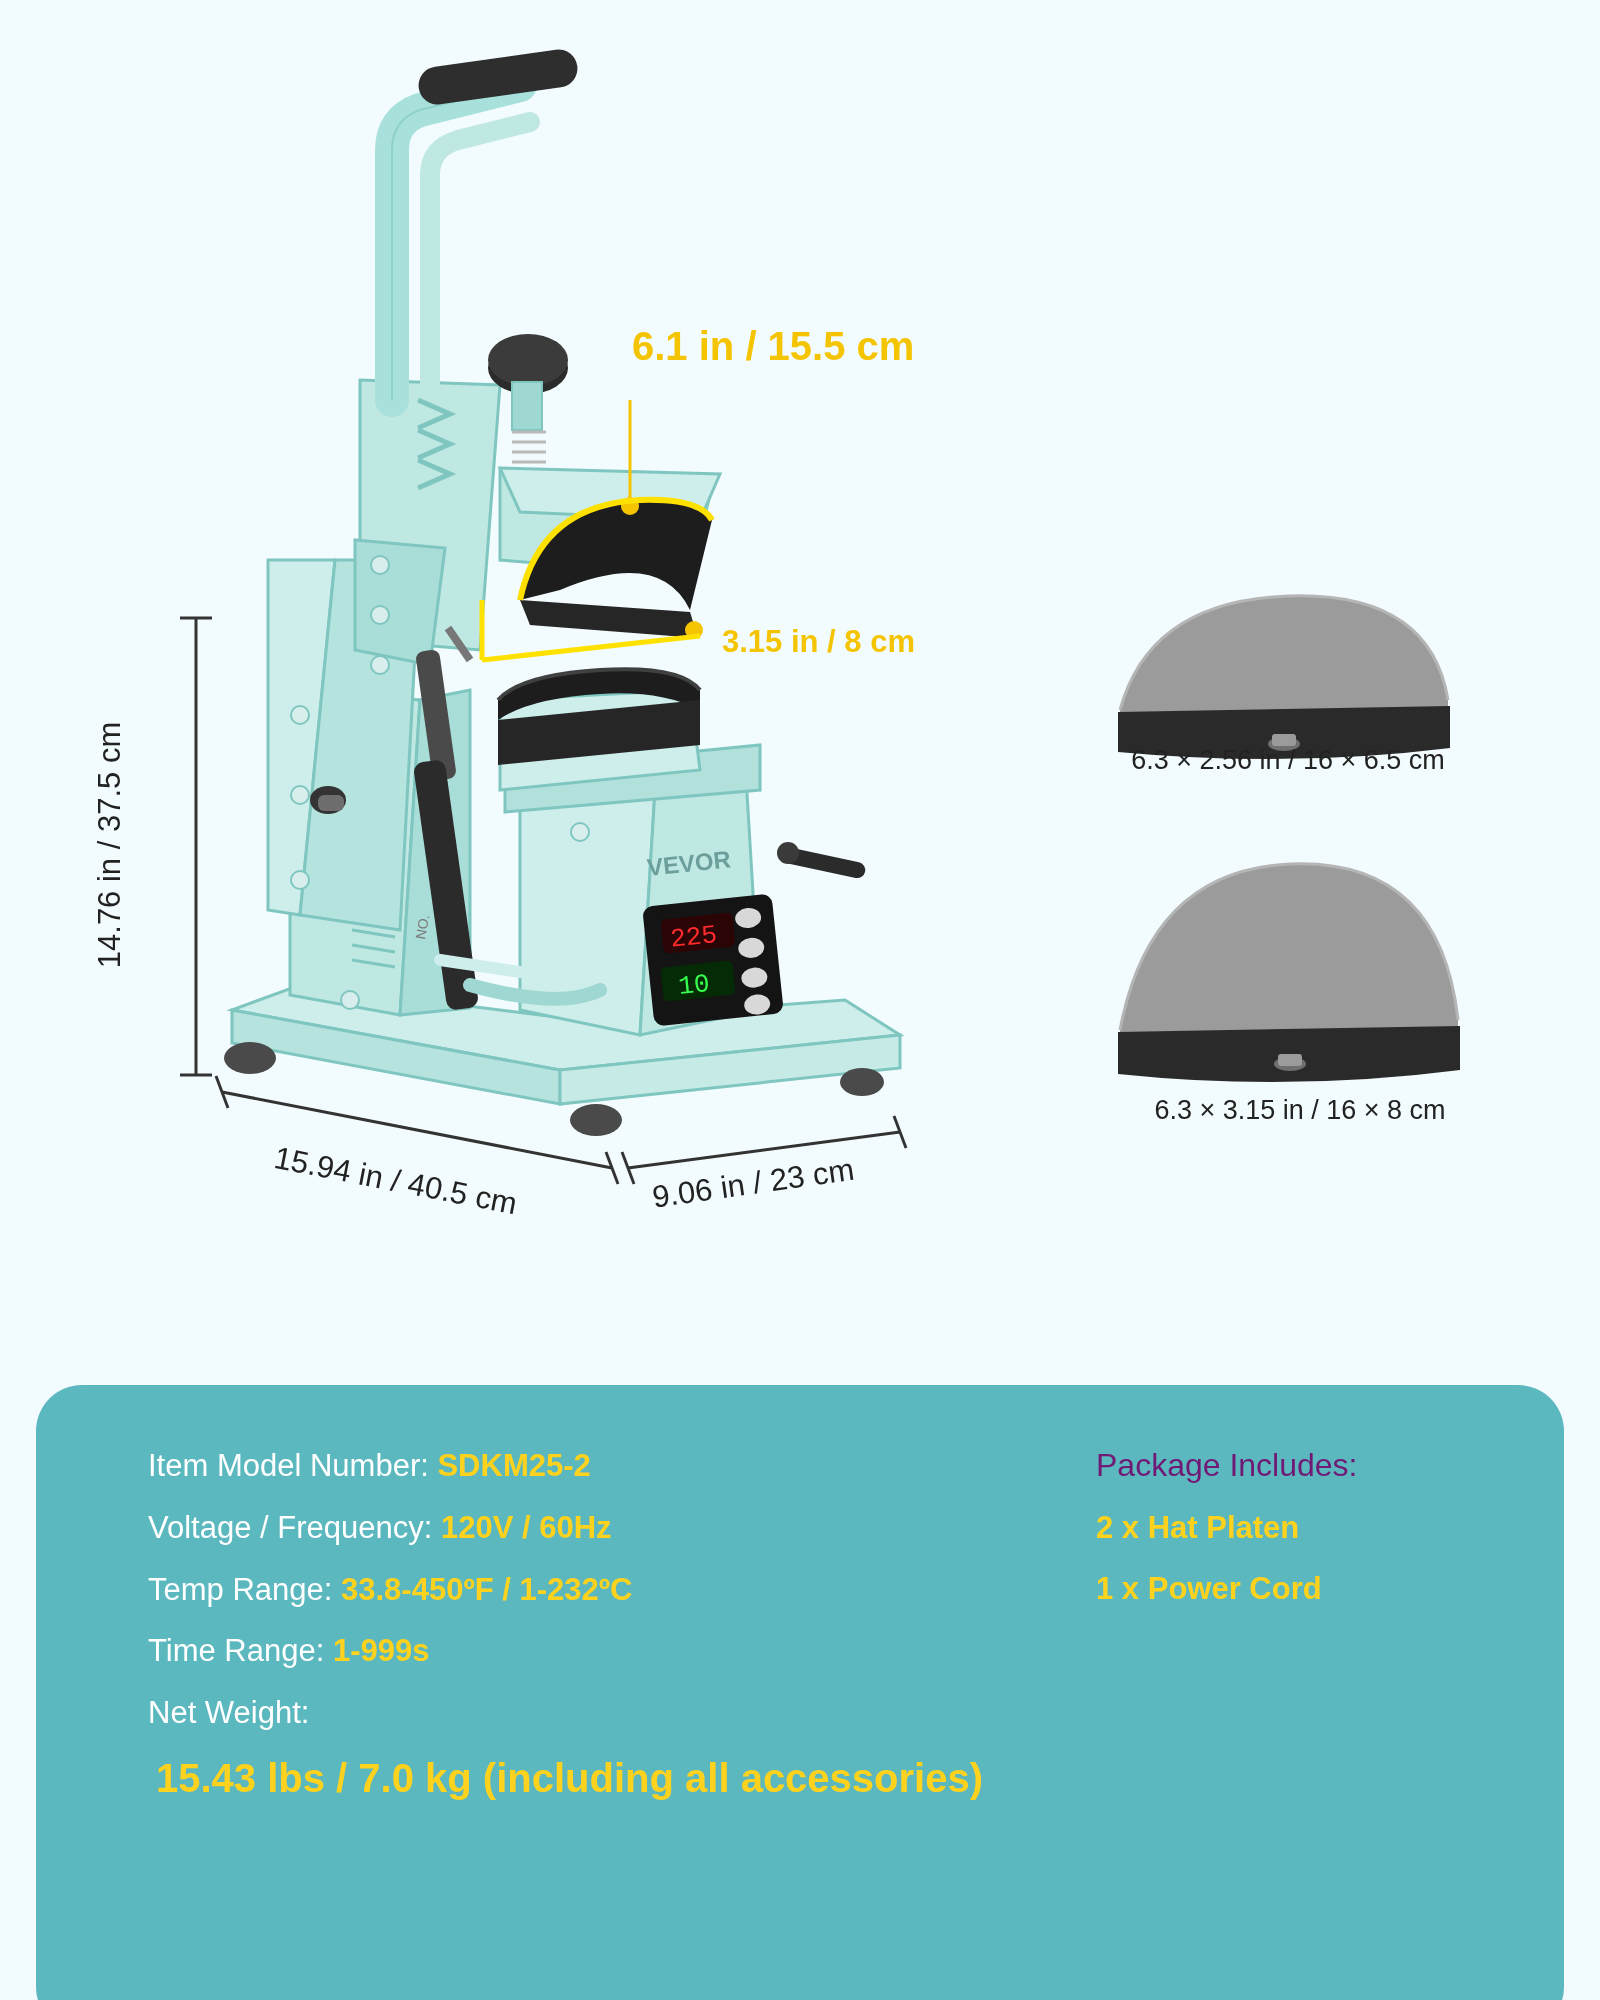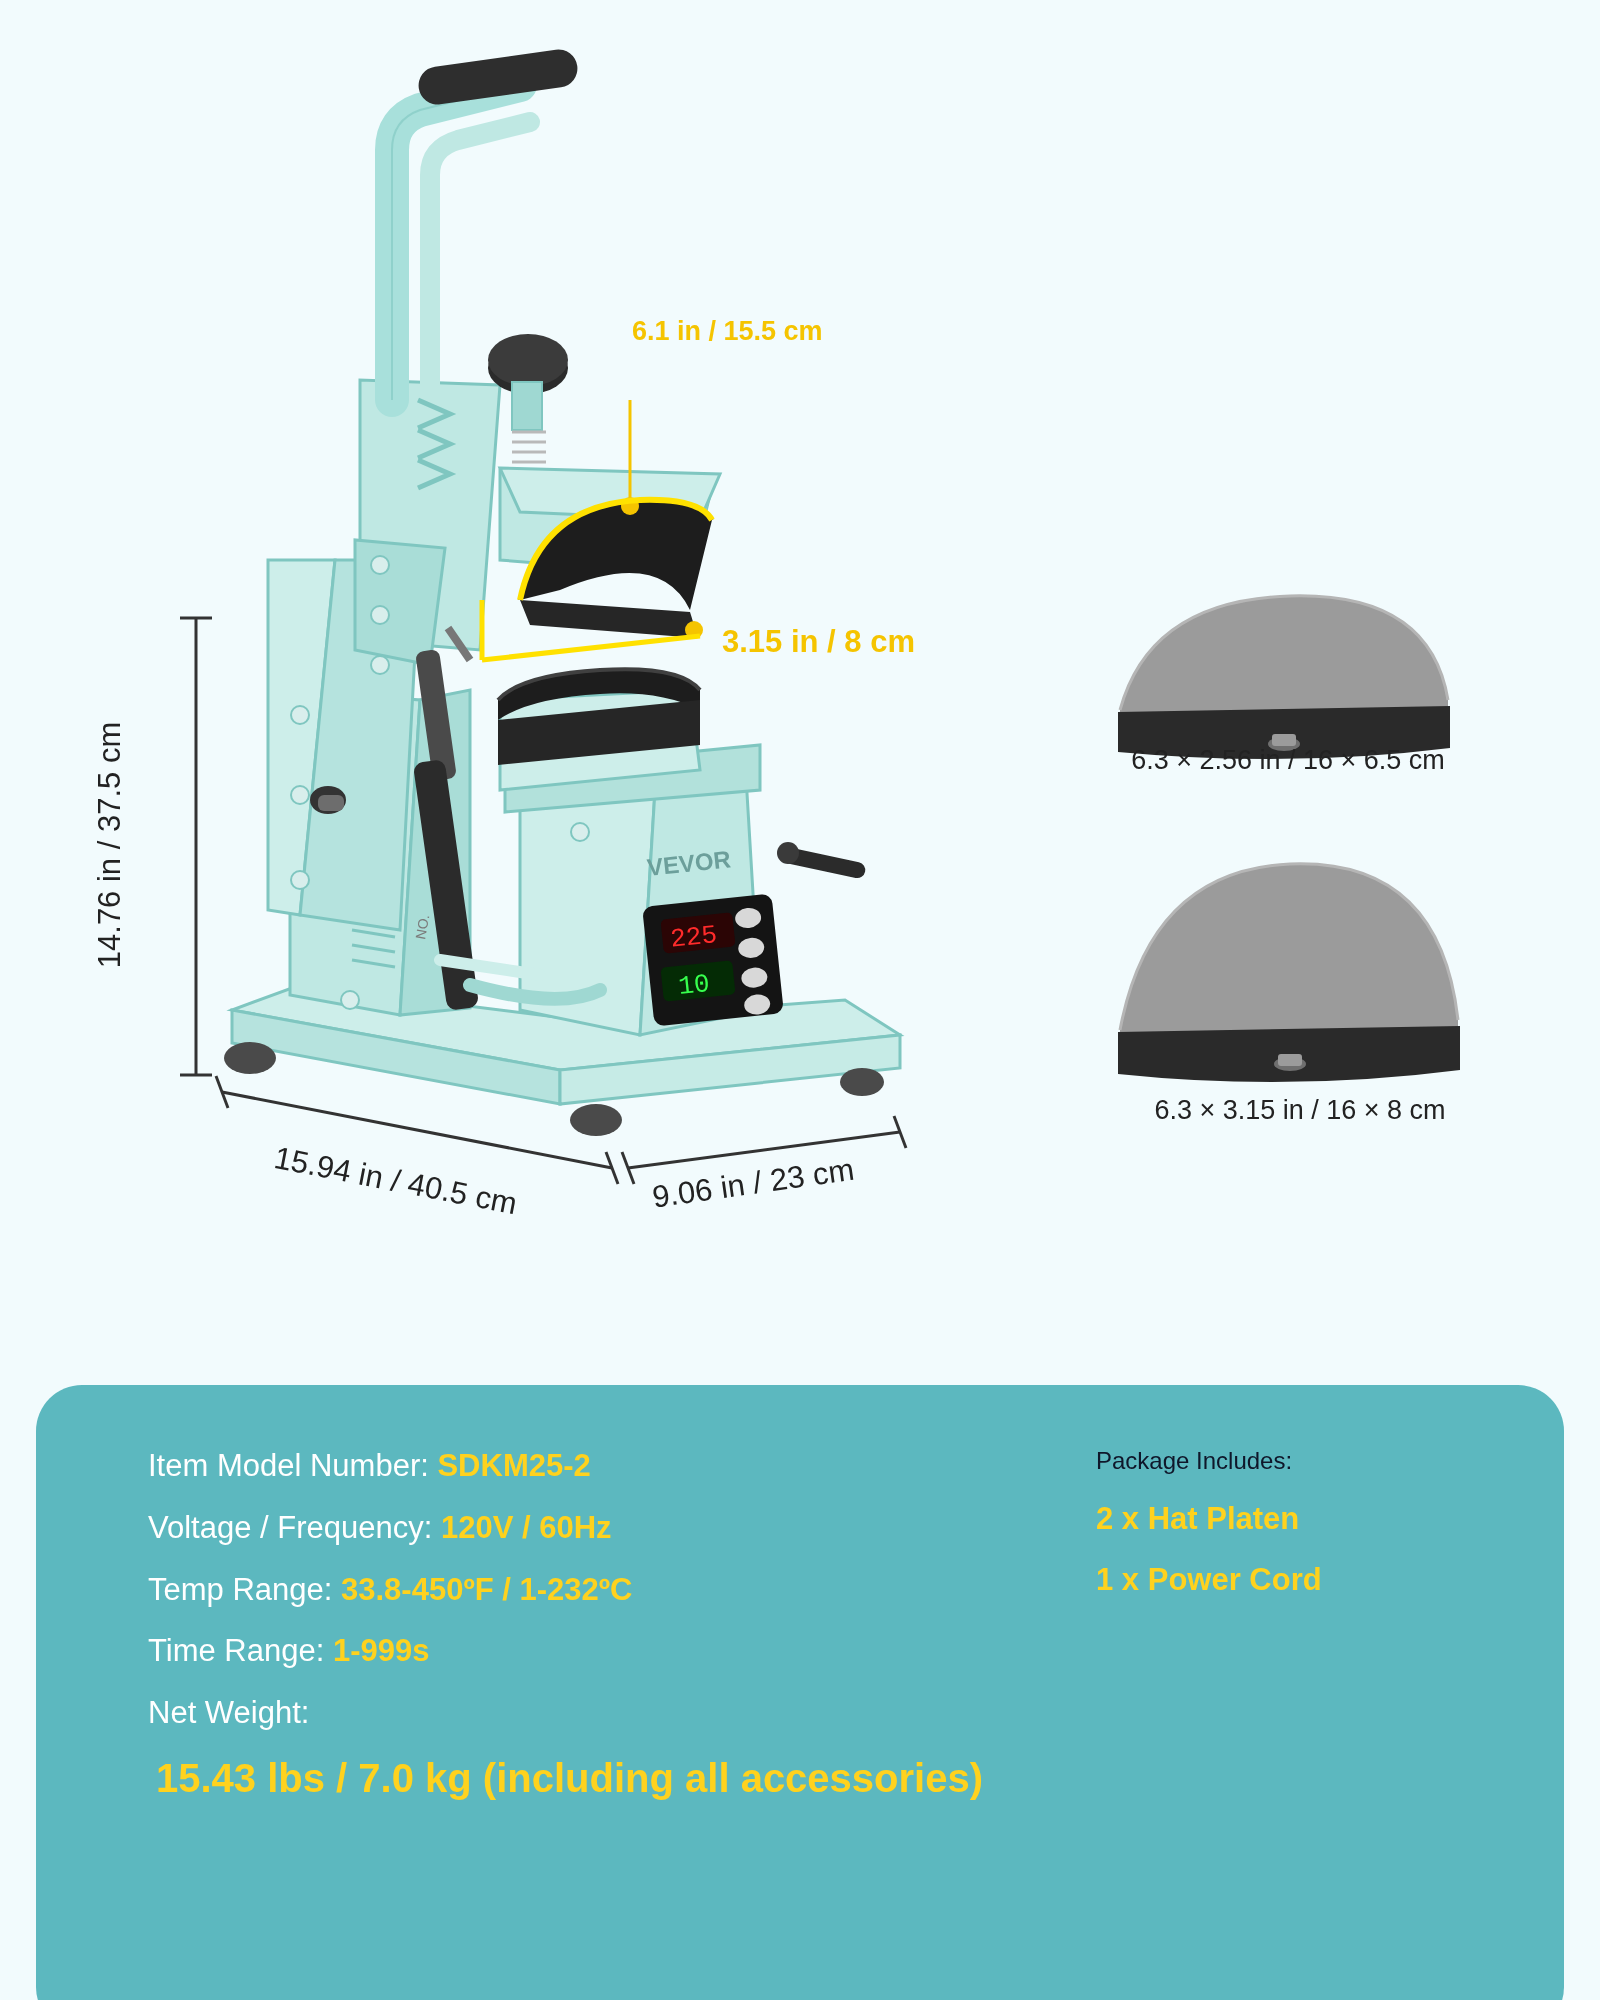--- a/index.html
+++ b/index.html
@@ -68,22 +68,22 @@
   }
   .weight-val {
     display: block;
     color: #ffd21e;
     font-weight: bold;
     font-size: 40px;
     margin-top: 20px;
     margin-left: 8px;
   }
   .pkg-title {
-    font-size: 24px;
-    color: #0f172a;
+    font-size: 32px;
+    color: #701a75;
     margin-bottom: 26px;
     white-space: nowrap;
   }
   .pkg-item {
     font-size: 31px;
     color: #ffd21e;
     font-weight: bold;
     margin-bottom: 25px;
     white-space: nowrap;
   }
@@ -251,21 +251,21 @@
       <g>
         <path d="M1120 1030 Q1150 870 1290 864 Q1440 858 1458 1020 L1458 1034 L1120 1038 Z" fill="#9b9b9b"></path>
         <path d="M1120 1030 Q1150 870 1290 864 Q1440 858 1458 1020" fill="none" stroke="#b5b5b5" stroke-width="3"></path>
         <path d="M1118 1032 L1460 1026 L1460 1070 Q1290 1092 1118 1074 Z" fill="#2a2a2a"></path>
         <ellipse cx="1290" cy="1064" rx="16" ry="7" fill="#6f6f6f"></ellipse>
         <rect x="1278" y="1054" width="24" height="12" rx="3" fill="#9b9b9b"></rect>
       </g>
     </svg>
 
     
-    <div class="dim-label" style="left:632px; top:347px; font-size:27px; transform:translateY(-100%);">6.1 in / 15.5 cm</div>
+    <div class="dim-label" style="left:632px; top:369px; font-size:40px; transform:translateY(-100%);">6.1 in / 15.5 cm</div>
 
     <div class="dim-label" style="left:722px; top:624px; font-size:31px;">3.15 in / 8 cm</div>
 
     
     <div class="dim-label y" style="left:110px; top:845px; font-size:31px; transform:translate(-50%,-50%) rotate(-90deg); transform-origin:center;">14.76 in / 37.5 cm</div>
 
     <div class="dim-label y" style="left:278px; top:1140px; font-size:31px; transform:rotate(11deg); transform-origin:left top;">15.94 in / 40.5 cm</div>
 
     <div class="dim-label y" style="left:650px; top:1180px; font-size:31px; transform:rotate(-8deg); transform-origin:left top;">9.06 in / 23 cm</div>
 

